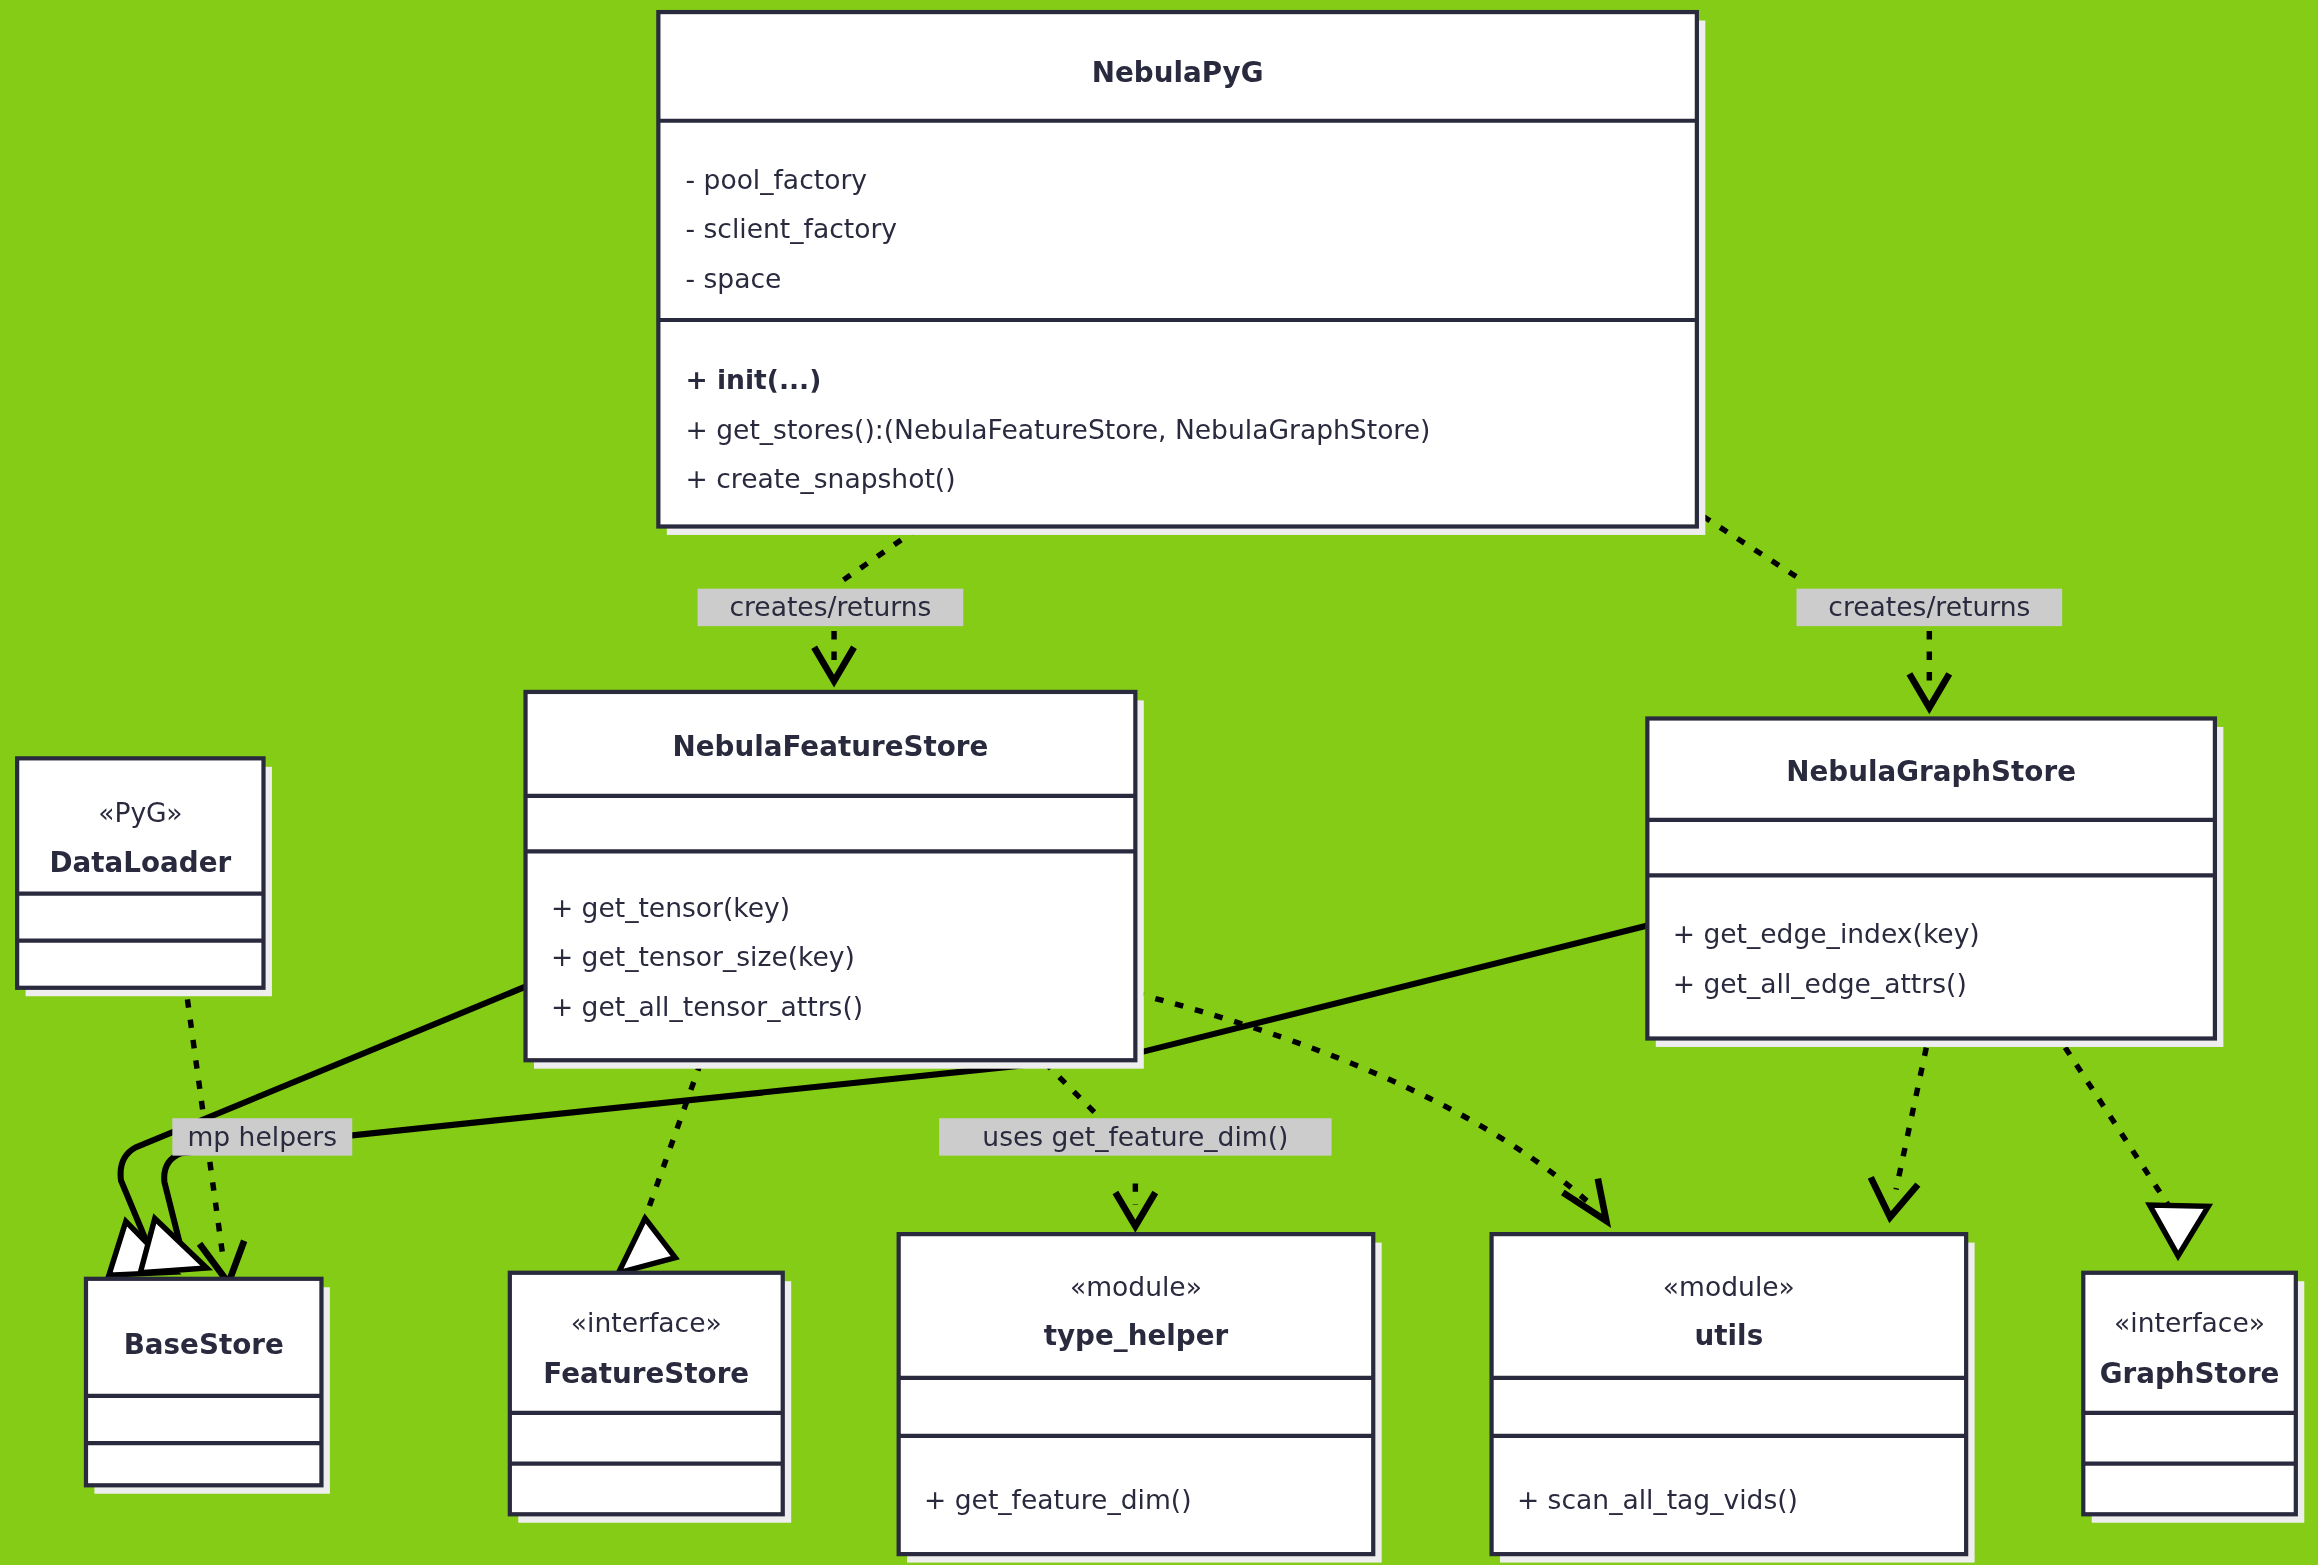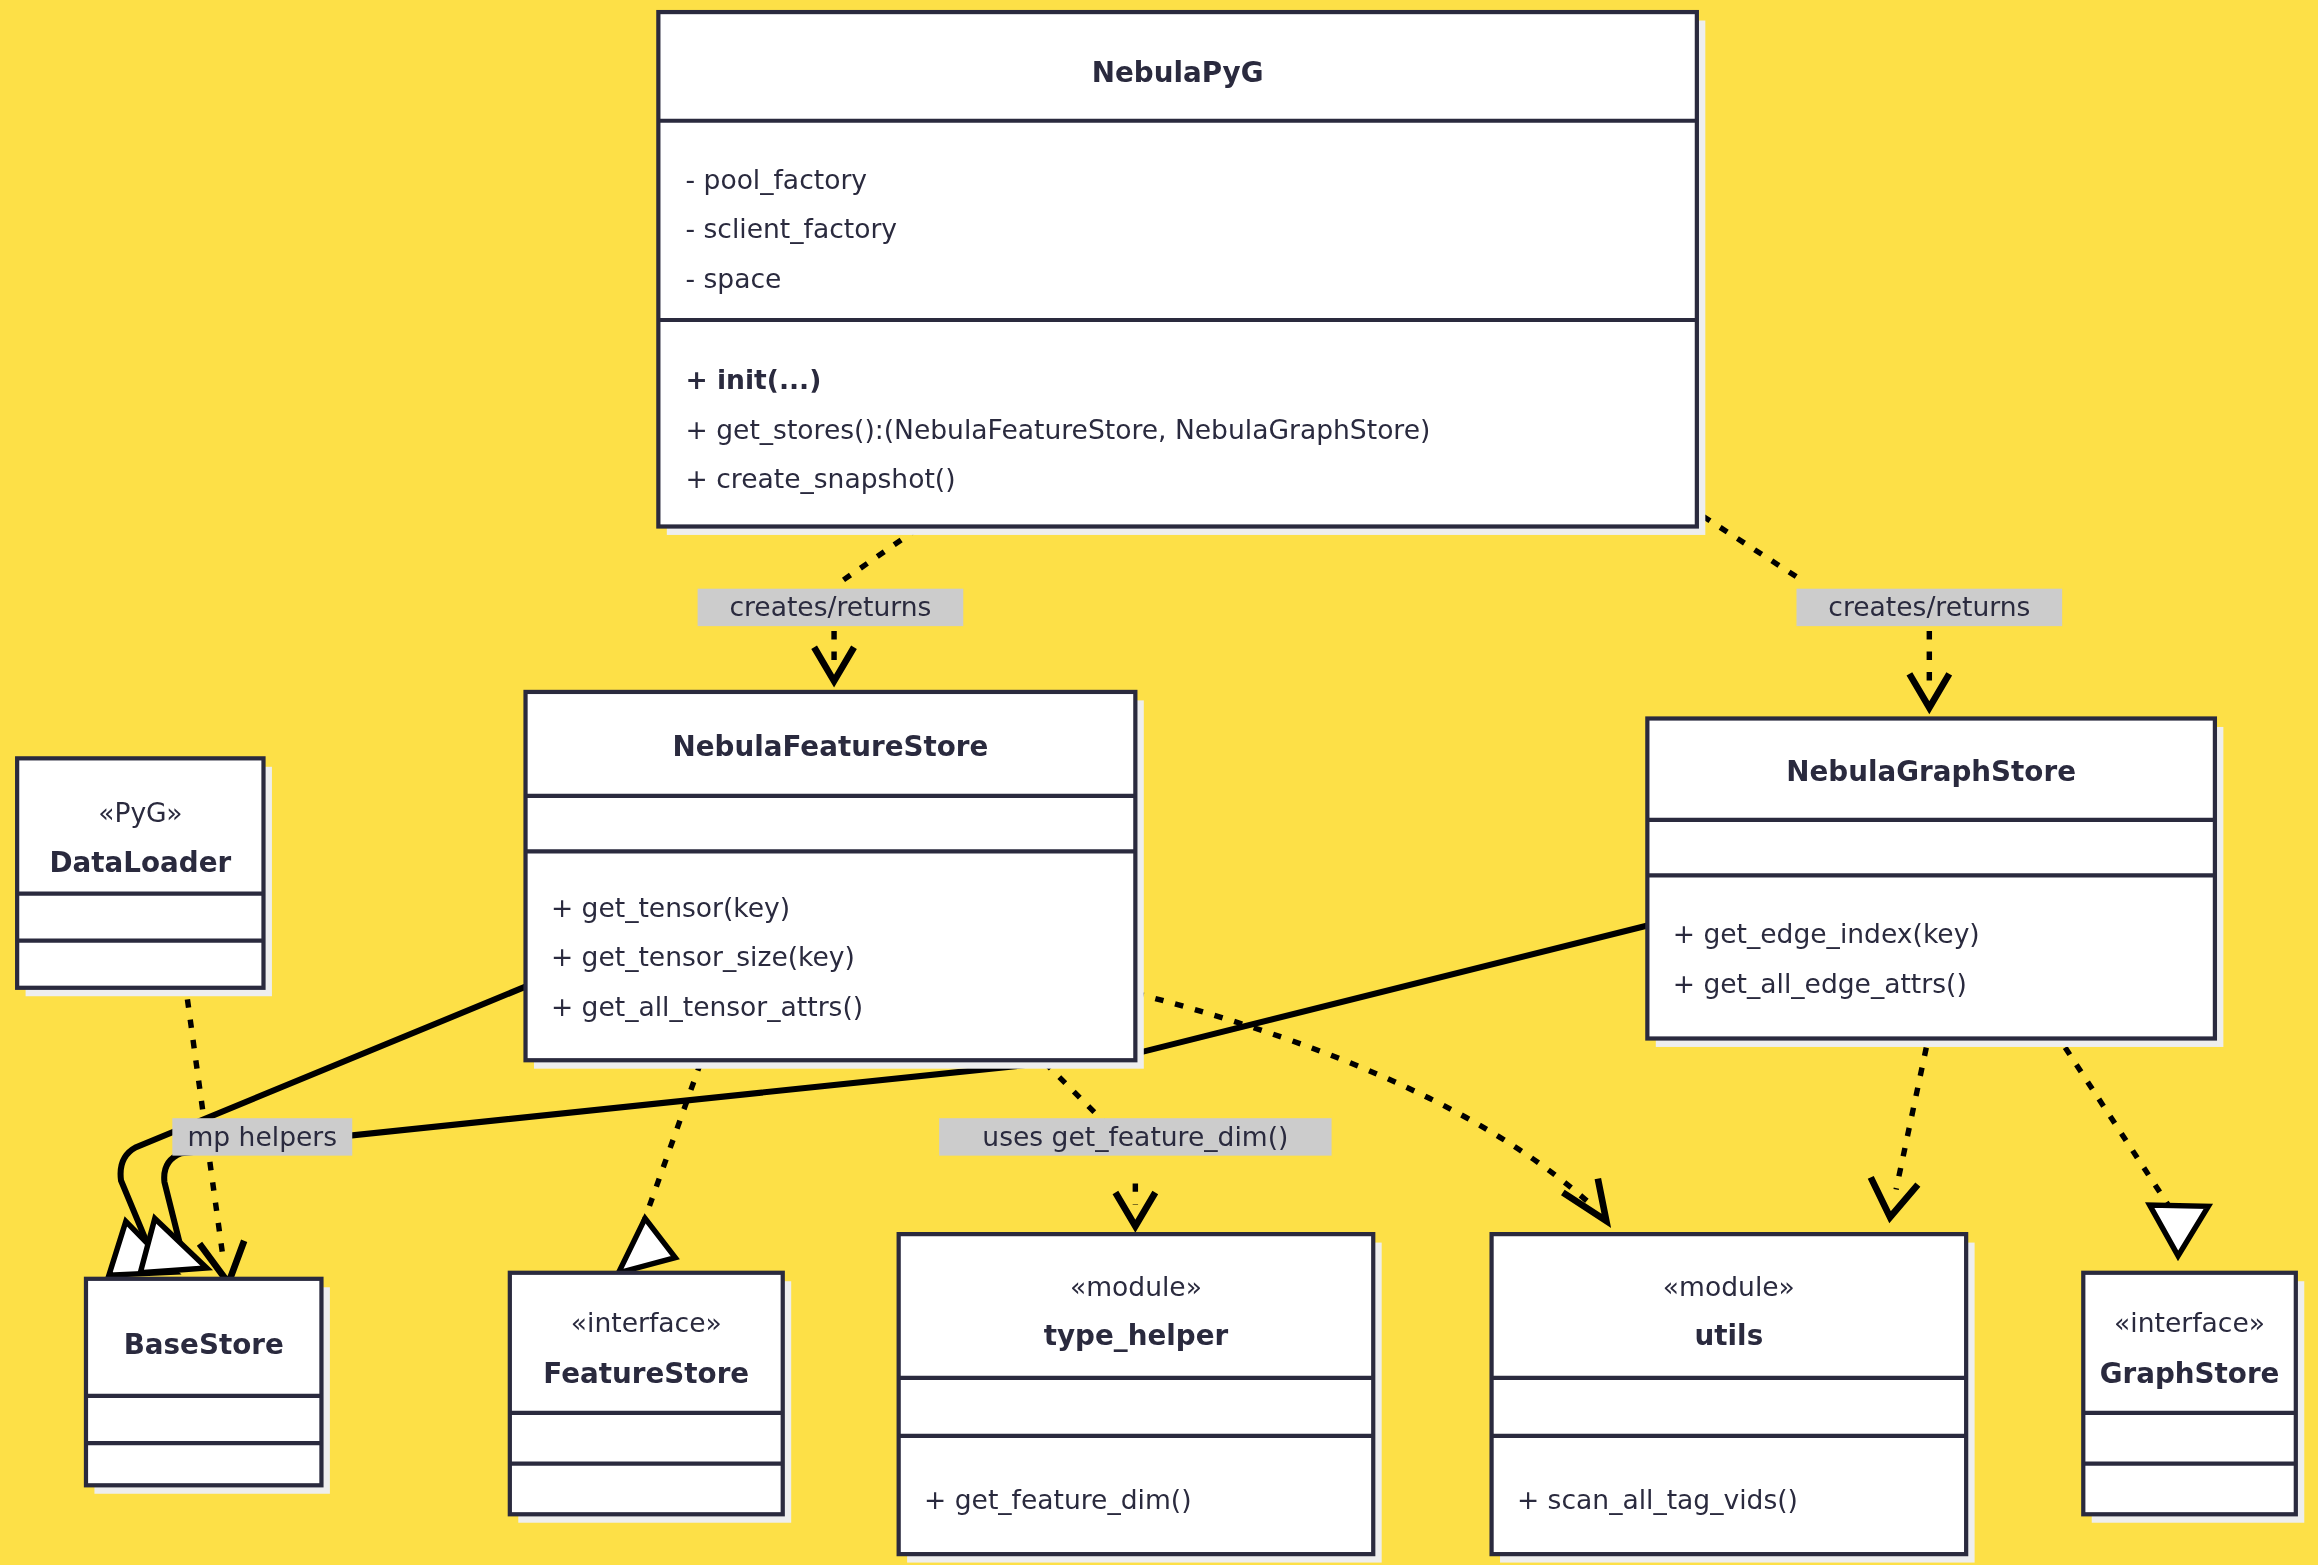--- a/index.html
+++ b/index.html
@@ -4,21 +4,21 @@
 <style>
   html, body {
     margin: 0;
     padding: 0;
     background: #ffffff;
   }
   #stage {
     position: relative;
     width: 2319px;
     height: 1565px;
-    background: #fde047;
+    background: #84cc16;
     overflow: hidden;
     font-family: "DejaVu Sans", sans-serif;
   }
   svg.diagram {
     position: absolute;
     left: 0;
     top: 0;
     width: 2319px;
     height: 1565px;
   }

